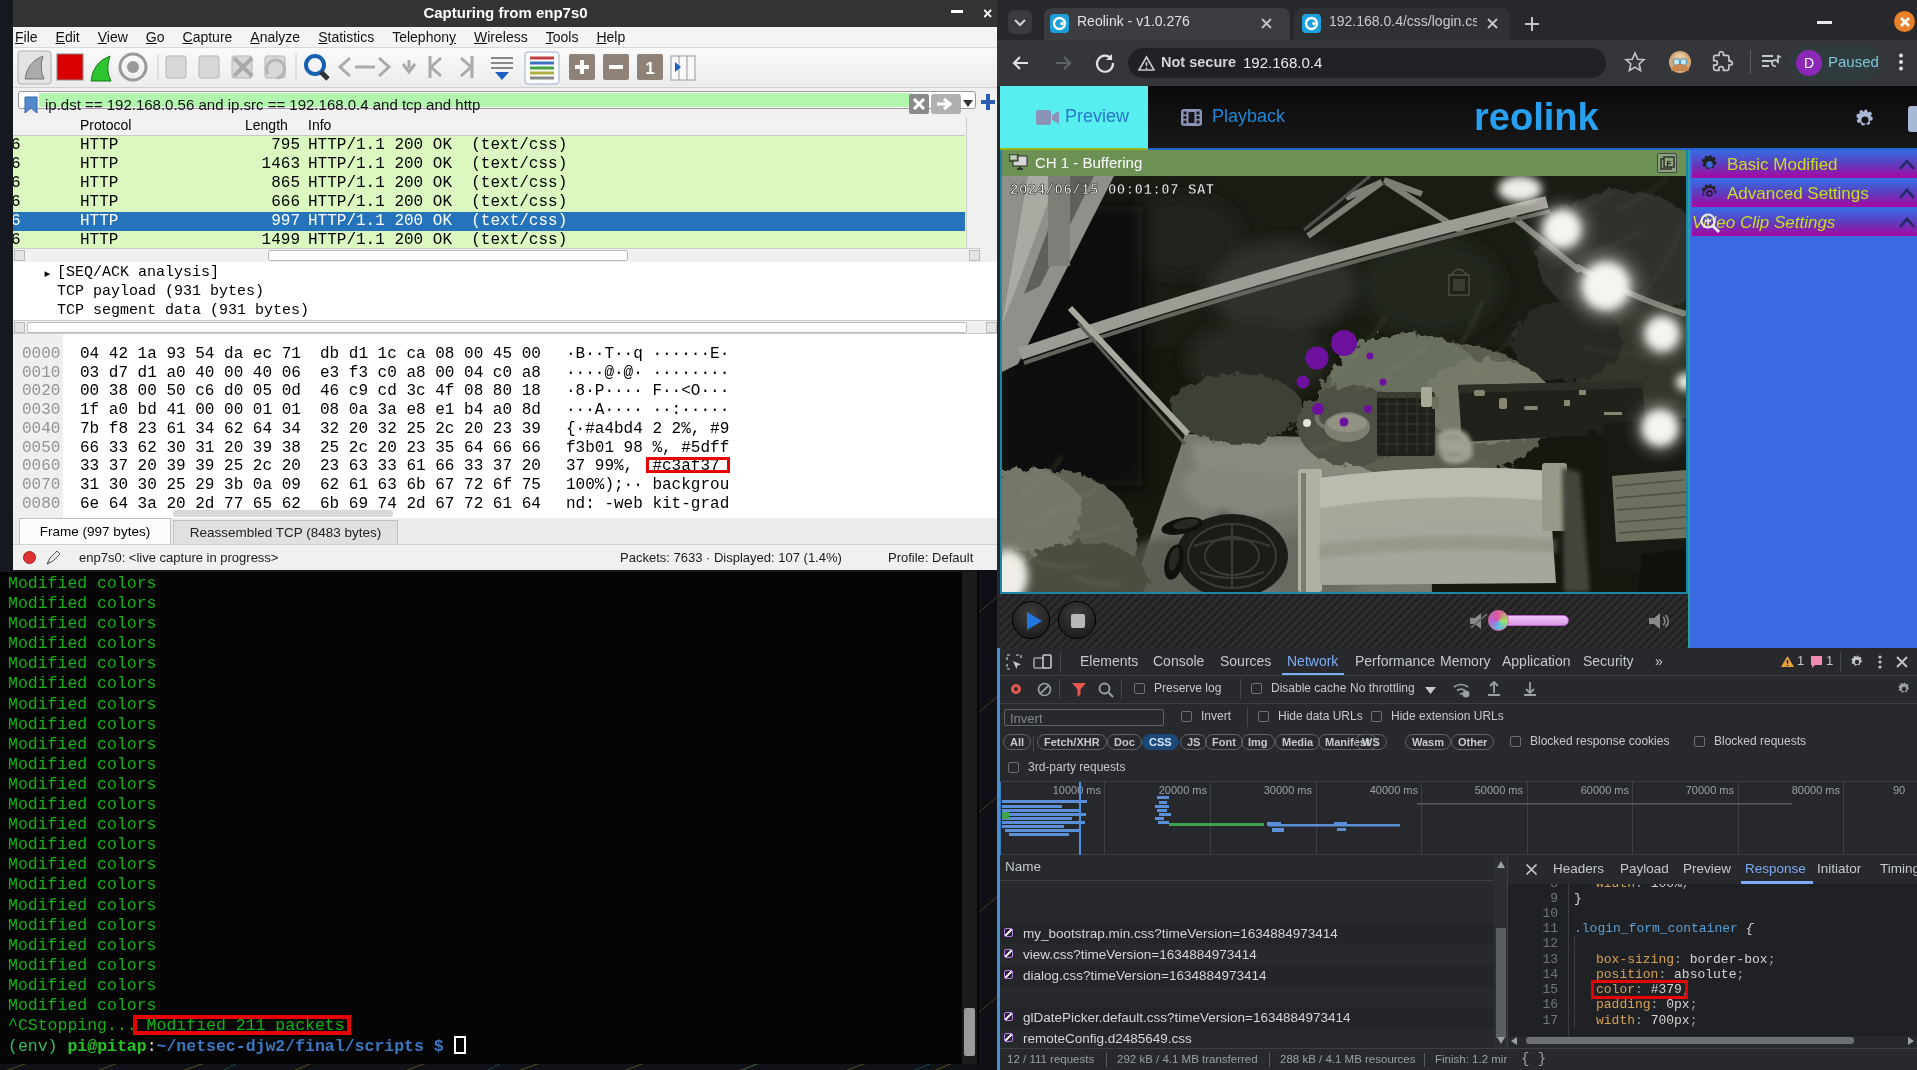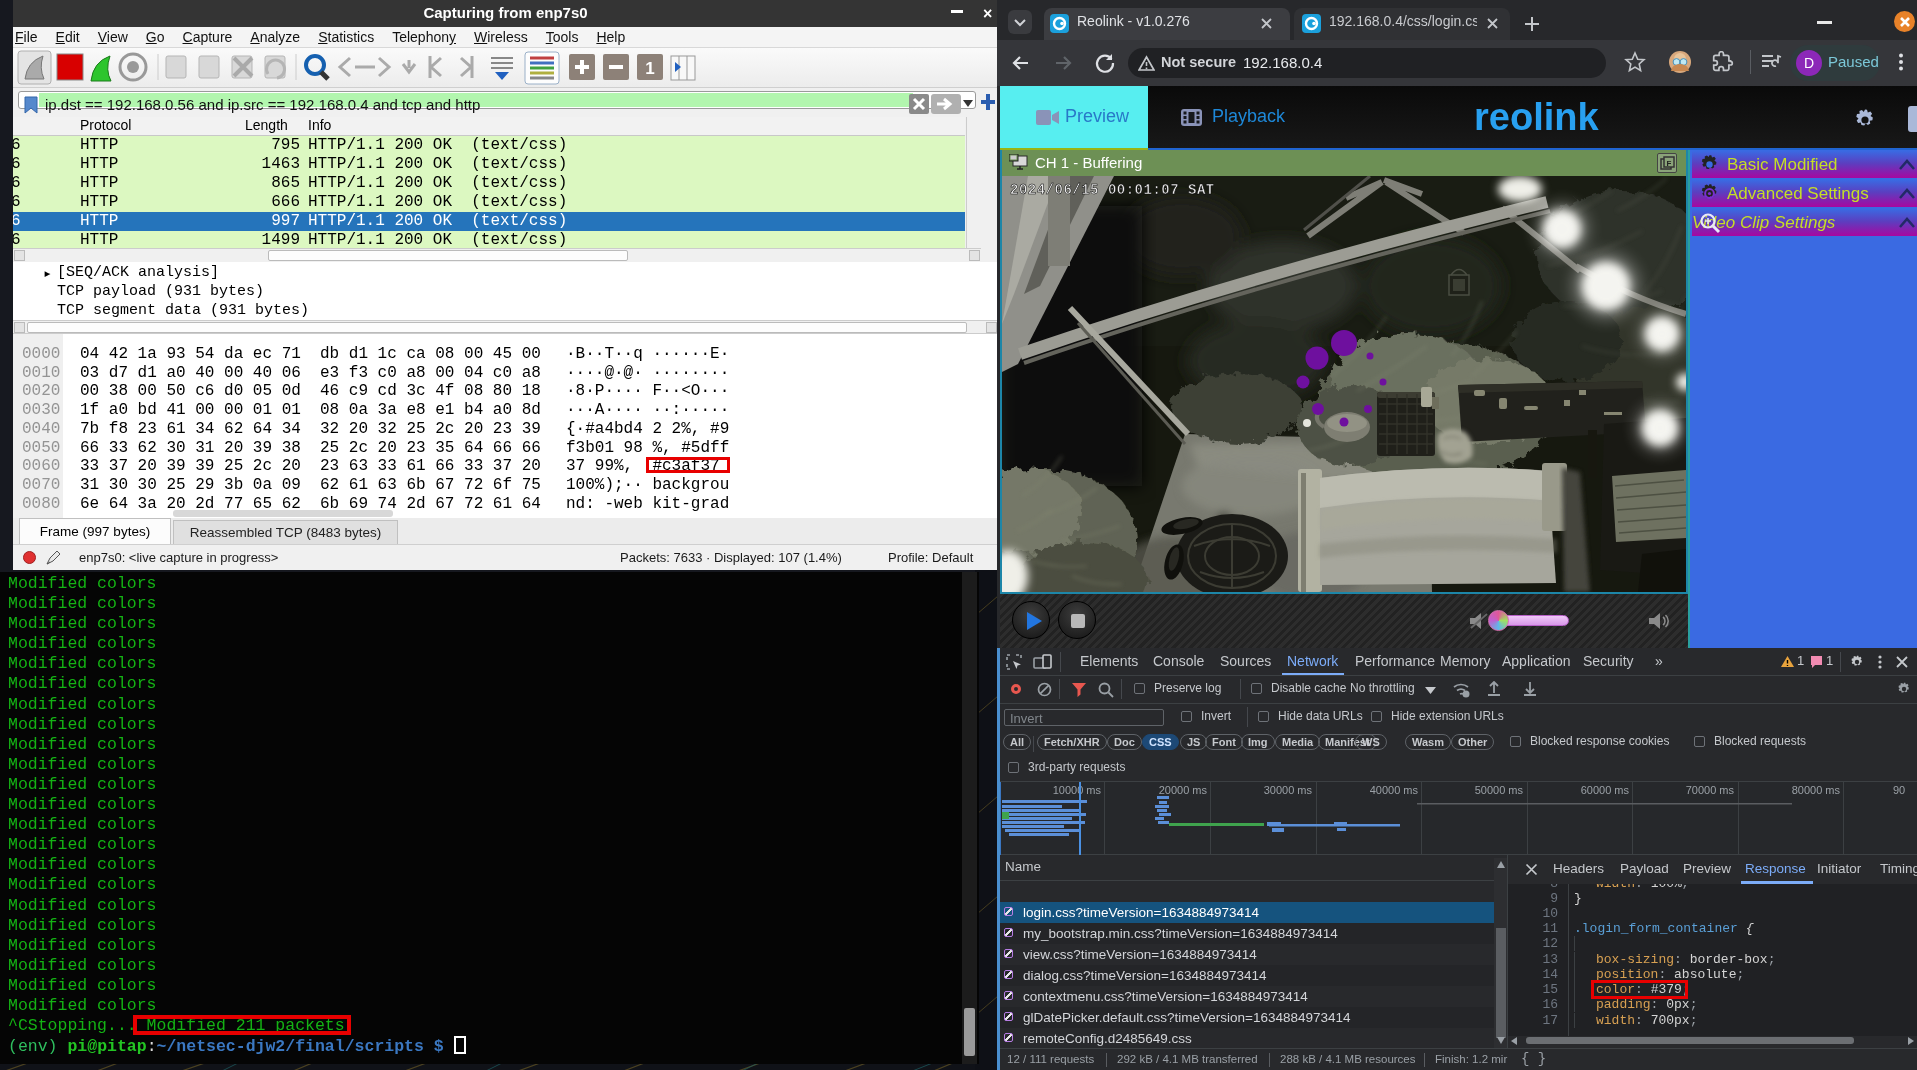--- a/index.html
+++ b/index.html
@@ -857,25 +857,23 @@
           <rect x="172" y="41" width="95" height="3"></rect>
         </g>
         <rect x="82" y="0" width="2" height="73" fill="#4a90e2"></rect>
         <rect x="420" y="21" width="375" height="1.5" fill="#5a5d61"></rect>
       </svg>
     </div>
 
     <div class="abs" style="left:0;top:207px;width:497px;height:26px;background:#28292c;border-bottom:1px solid #3c4043;">
         <span style="position:absolute;left:8px;top:4px;font-size:13.5px;color:#c5c8cc;">Name</span>
       </div>
-    <div class="abs reqrow" style="top:254px;background:#15537e;color:#fff;"><span class="fic"></span>login.css?timeVersion=1634884973414</div>
     <div class="abs reqrow" style="top:275px;background:#242528;"><span class="fic"></span>my_bootstrap.min.css?timeVersion=1634884973414</div>
     <div class="abs reqrow" style="top:296px;"><span class="fic"></span>view.css?timeVersion=1634884973414</div>
     <div class="abs reqrow" style="top:317px;background:#242528;"><span class="fic"></span>dialog.css?timeVersion=1634884973414</div>
-    <div class="abs reqrow" style="top:338px;"><span class="fic"></span>contextmenu.css?timeVersion=1634884973414</div>
     <div class="abs reqrow" style="top:359px;background:#242528;"><span class="fic"></span>glDatePicker.default.css?timeVersion=1634884973414</div>
     <div class="abs reqrow" style="top:380px;"><span class="fic"></span>remoteConfig.d2485649.css</div>
 
     <div class="abs" style="left:497px;top:210px;width:14px;height:190px;background:#2d2e31;">
       <svg class="abs" style="left:2px;top:2px;" width="10" height="9">
           <path d="M5 1 L9 8 H1 Z" fill="#9aa0a6"></path>
         </svg>
       <div class="abs" style="left:2px;top:70px;width:10px;height:110px;background:#5a5d61;"></div>
       <svg class="abs" style="left:2px;top:178px;" width="10" height="9">
           <path d="M5 8 L9 1 H1 Z" fill="#9aa0a6"></path>

